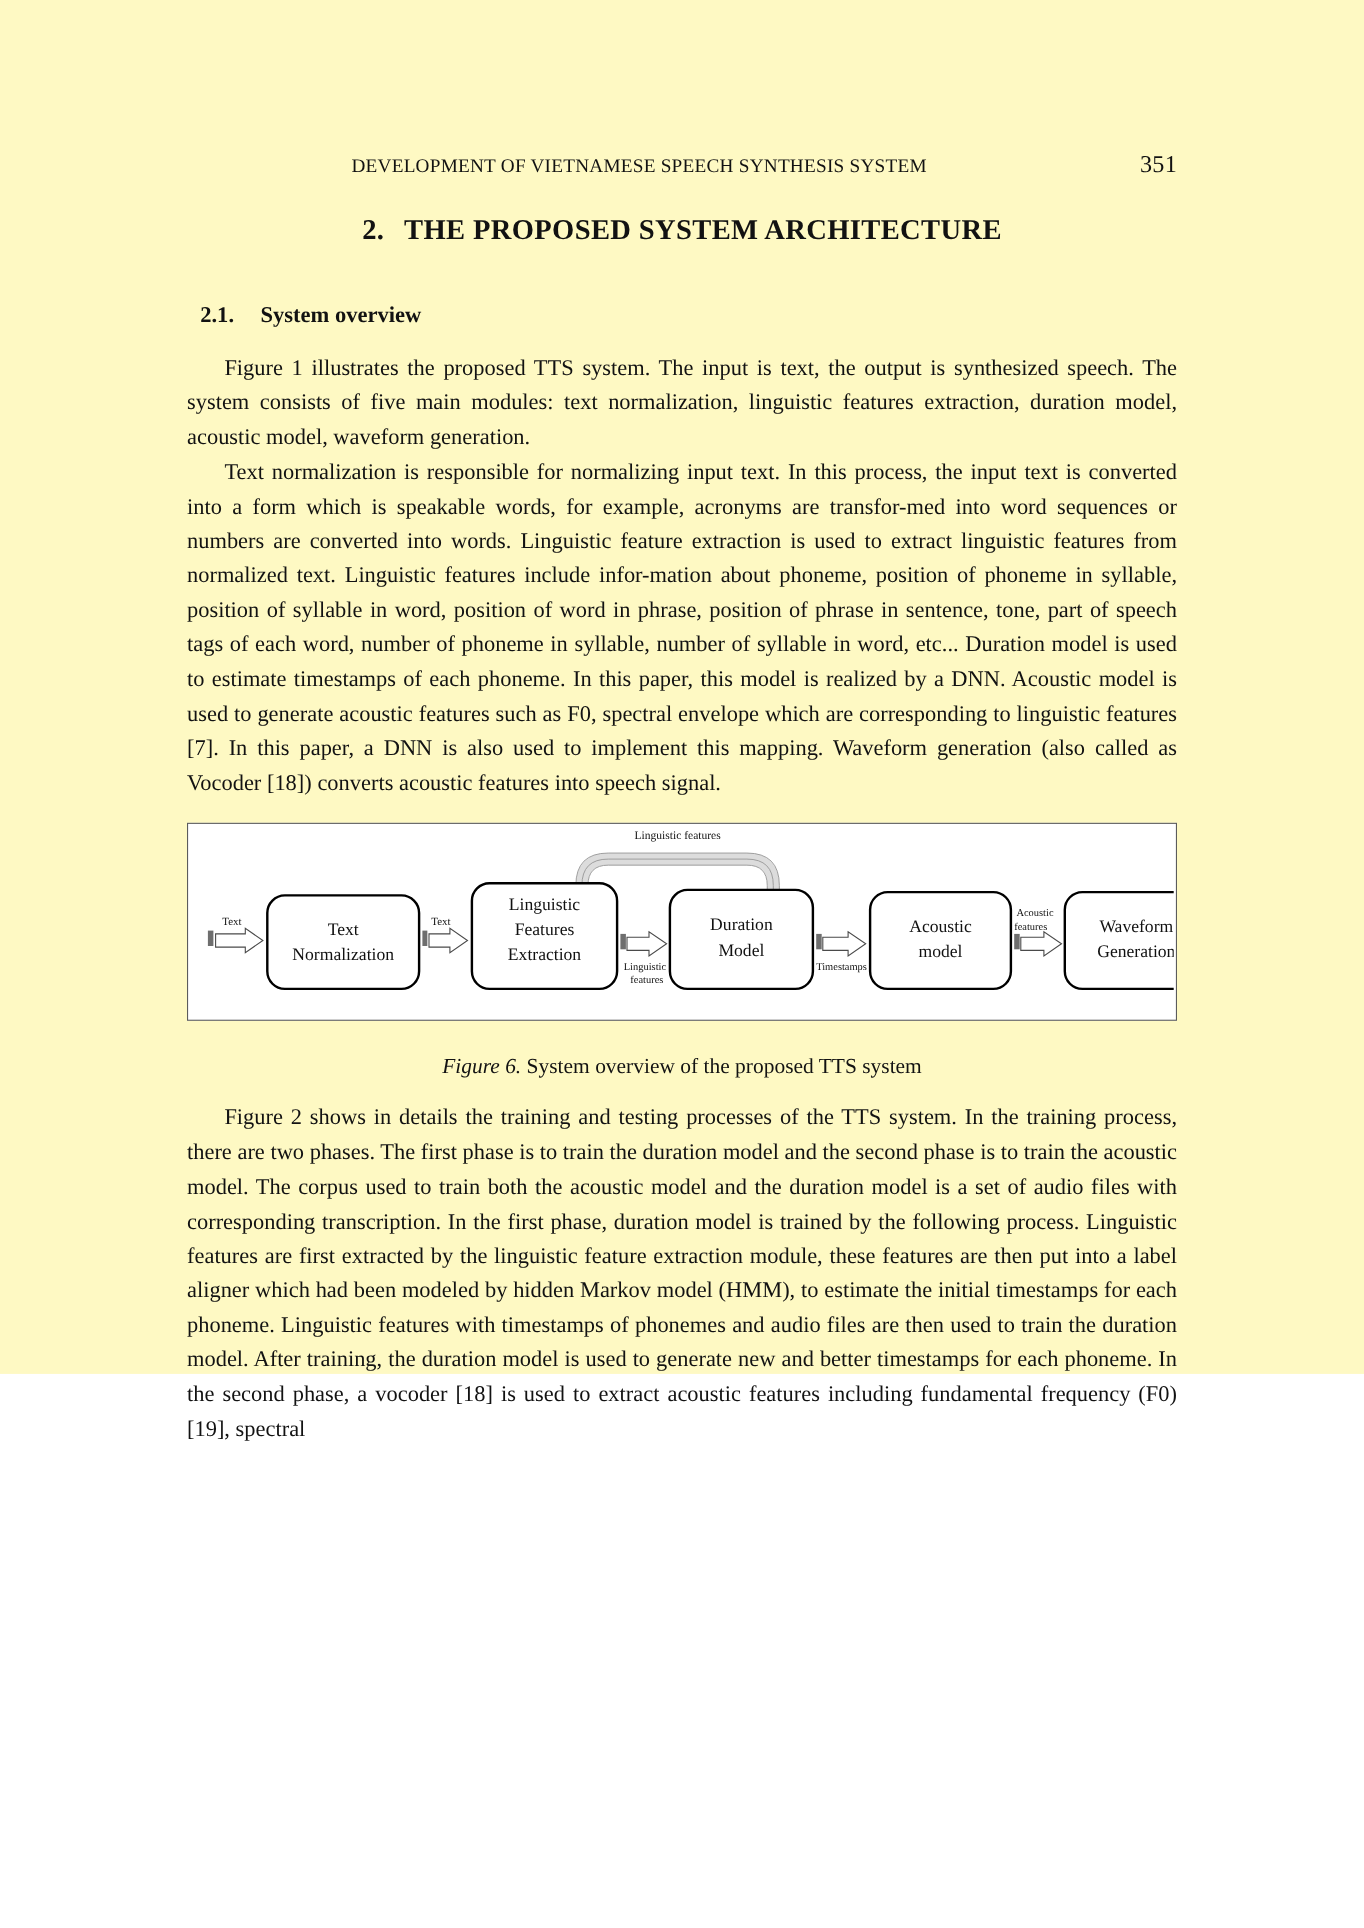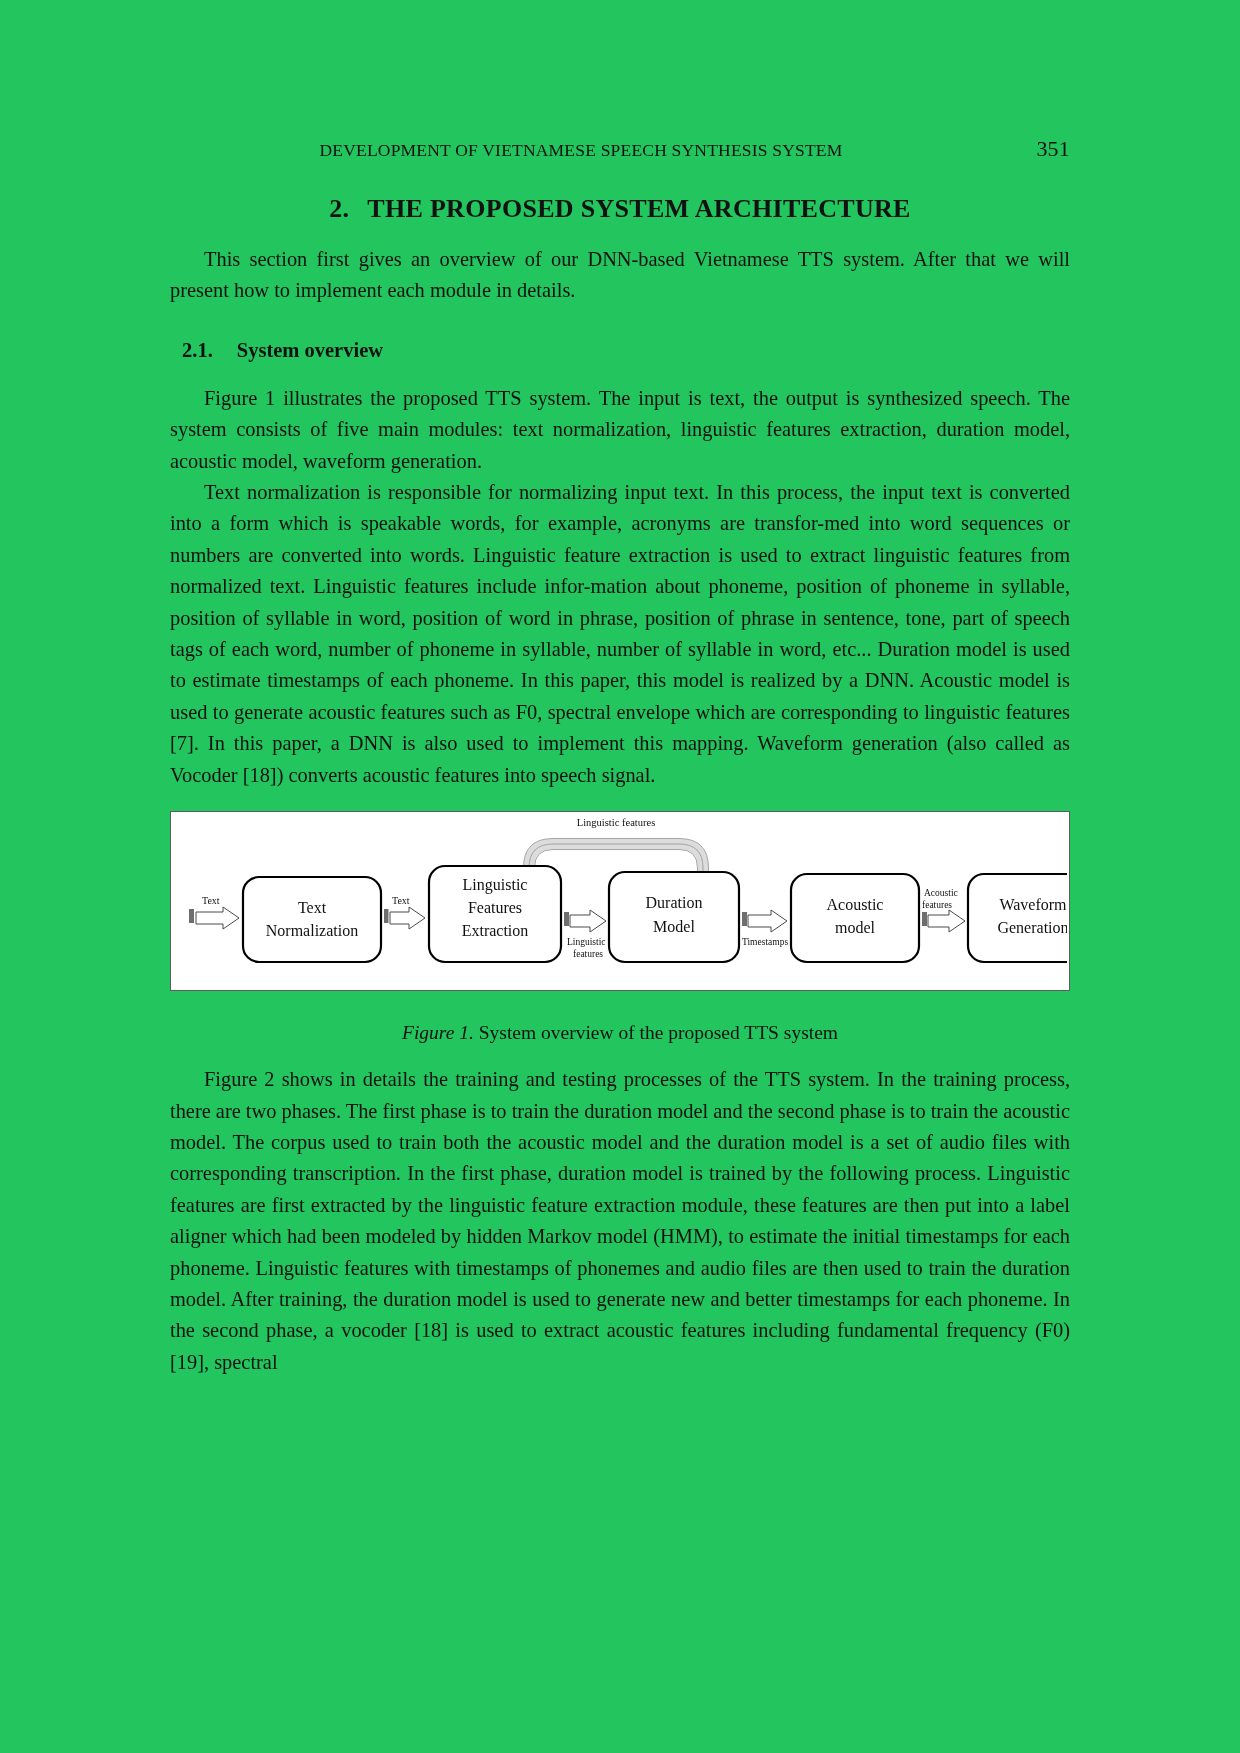--- a/index.html
+++ b/index.html
@@ -13,22 +13,22 @@
     height: 1753px;
     font-family: "Liberation Serif", "DejaVu Serif", serif;
     color: #121212;
     position: relative;
     overflow: hidden;
   }
   .page {
     position: absolute;
     left: 0; top: 0;
     width: 1240px;
-    height: 1753px;
-    background: #22c55e;
+    height: 1249px;
+    background: #fef9c3;
   }
   .content {
     position: absolute;
     left: 170px;
     top: 140px;
     width: 900px;
   }
 
   
   .runhead {
@@ -117,21 +117,20 @@
 
 
     <div class="gap-md"></div>
 
     <h2 class="section">
       <span class="num">2.</span><span>THE PROPOSED SYSTEM ARCHITECTURE</span>
     </h2>
 
     <div class="gap-md"></div>
 
-    <p class="body indent">This section first gives an overview of our DNN-based Vietnamese TTS system. After that we will present how to implement each module in details.</p>
 
     <div class="gap-md"></div>
 
     <h3 class="subsection">
       <span class="num">2.1.</span><span>System overview</span>
     </h3>
 
     <div class="gap-sm"></div>
 
     <p class="body indent">Figure 1 illustrates the proposed TTS system. The input is text, the output is synthesized speech. The system consists of five main modules: text normalization, linguistic features extraction, duration model, acoustic model, waveform generation.</p>
@@ -224,21 +223,21 @@
 
           <g>
             <path d="M 934 100 L 958 100 L 958 95 L 976 106 L 958 117 L 958 112 L 934 112 Z" fill="#ffffff" stroke="#4a4a4a" stroke-width="1"></path>
           </g>
           <text x="932" y="91" font-size="10" font-family="'Liberation Serif', serif" fill="#111">Speech</text>
 
         </svg>
       </div>
 
       <figcaption class="figure-caption">
-        <span class="figlabel">Figure 1.</span><span> System overview of the proposed TTS system</span>
+        <span class="figlabel">Figure 6.</span><span> System overview of the proposed TTS system</span>
       </figcaption>
     </figure>
 
     <div class="gap-md"></div>
 
     <p class="body indent">Figure 2 shows in details the training and testing processes of the TTS system. In the training process, there are two phases. The first phase is to train the duration model and the second phase is to train the acoustic model. The corpus used to train both the acoustic model and the duration model is a set of audio files with corresponding transcription. In the first phase, duration model is trained by the following process. Linguistic features are first extracted by the linguistic feature extraction module, these features are then put into a label aligner which had been modeled by hidden Markov model (HMM), to estimate the initial timestamps for each phoneme. Linguistic features with timestamps of phonemes and audio files are then used to train the duration model. After training, the duration model is used to generate new and better timestamps for each phoneme. In the second phase, a vocoder [18] is used to extract acoustic features including fundamental frequency (F0) [19], spectral</p>
 
   </div>
 </div>
 

